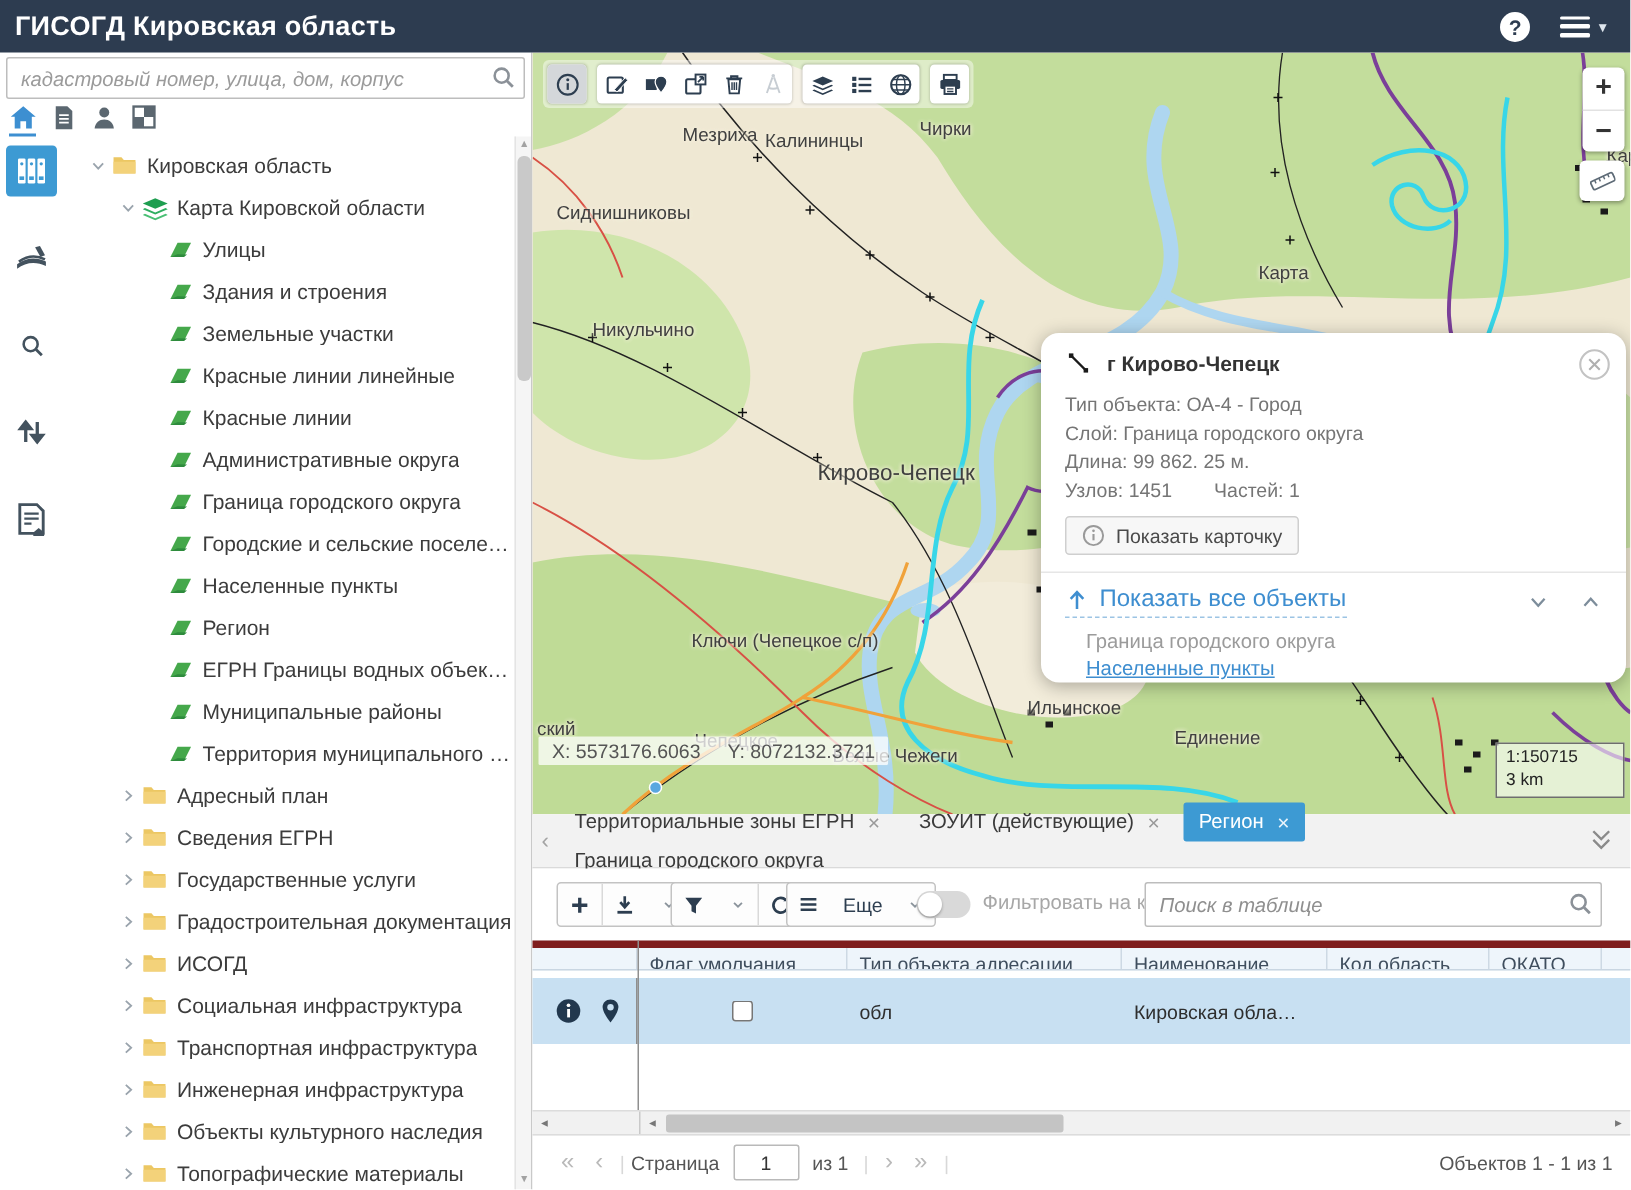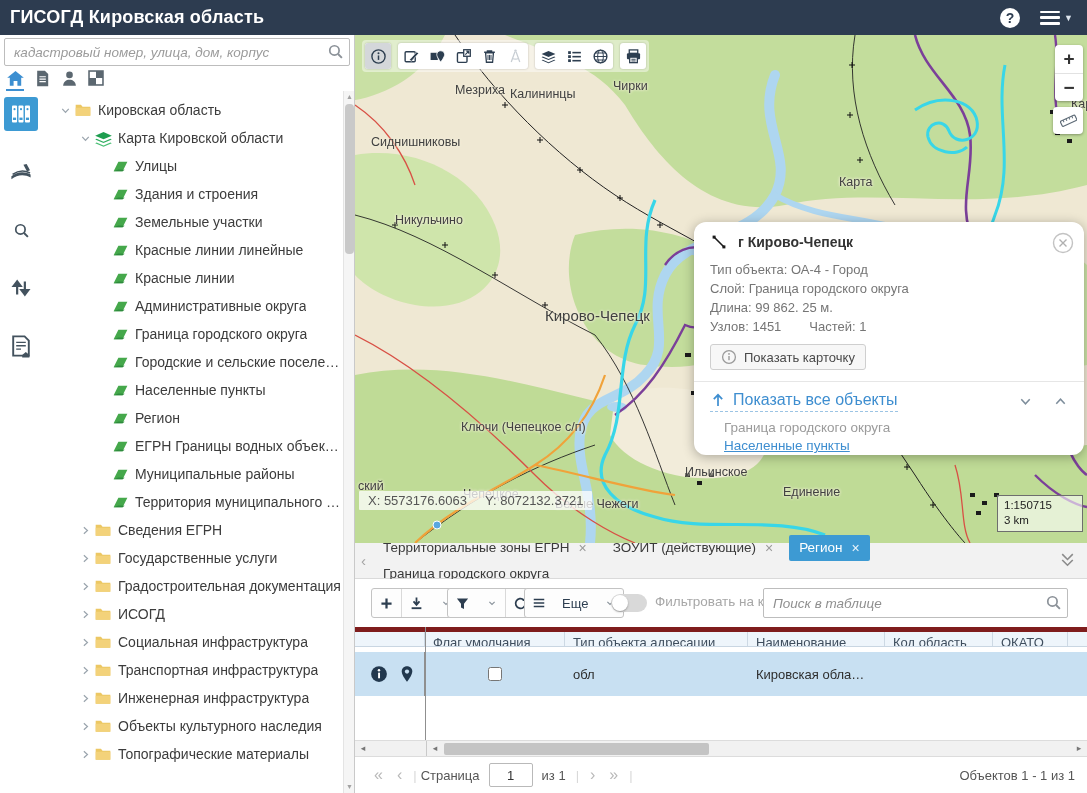--- a/index.html
+++ b/index.html
@@ -410,20 +410,34 @@
     <span class="tree-label">Муниципальные районы</span>
           </div>
           <div class="tree-row" style="padding-left:68px">
     <span class="tree-ic ic">
               <svg width="19" height="19" viewBox="0 0 18 18" fill="none">
                 <path d="M2.5 13.5 L7 4.5 L15.5 4.5 L11 13.5 Z" fill="#45a84b"></path>
                 <path d="M2.5 13.5 L7 11.8 L13 12 L11 13.5 Z" fill="#2e8b3d"></path>
               </svg>
             </span>
     <span class="tree-label">Территория муниципального …</span>
+          </div>
+          <div class="tree-row" style="padding-left:35px">
+            <span class="tree-exp ic">
+              <svg width="13" height="13" viewBox="0 0 16 16" fill="none">
+                <path d="M6 4 L10.4 8 L6 12" stroke="currentColor" stroke-width="1.5"></path>
+              </svg>
+            </span>
+    <span class="tree-ic ic">
+              <svg width="18" height="18" viewBox="0 0 16 16" fill="none">
+                <path d="M1.5 3.4 H6.2 L7.6 5 H14.5 V13 H1.5 Z" fill="#ecc763"></path>
+                <path d="M1.5 6 H14.5 V13 H1.5 Z" fill="#f3d27a"></path>
+              </svg>
+            </span>
+    <span class="tree-label">Адресный план</span>
           </div>
           <div class="tree-row" style="padding-left:35px">
             <span class="tree-exp ic">
               <svg width="13" height="13" viewBox="0 0 16 16" fill="none">
                 <path d="M6 4 L10.4 8 L6 12" stroke="currentColor" stroke-width="1.5"></path>
               </svg>
             </span>
     <span class="tree-ic ic">
               <svg width="18" height="18" viewBox="0 0 16 16" fill="none">
                 <path d="M1.5 3.4 H6.2 L7.6 5 H14.5 V13 H1.5 Z" fill="#ecc763"></path>

